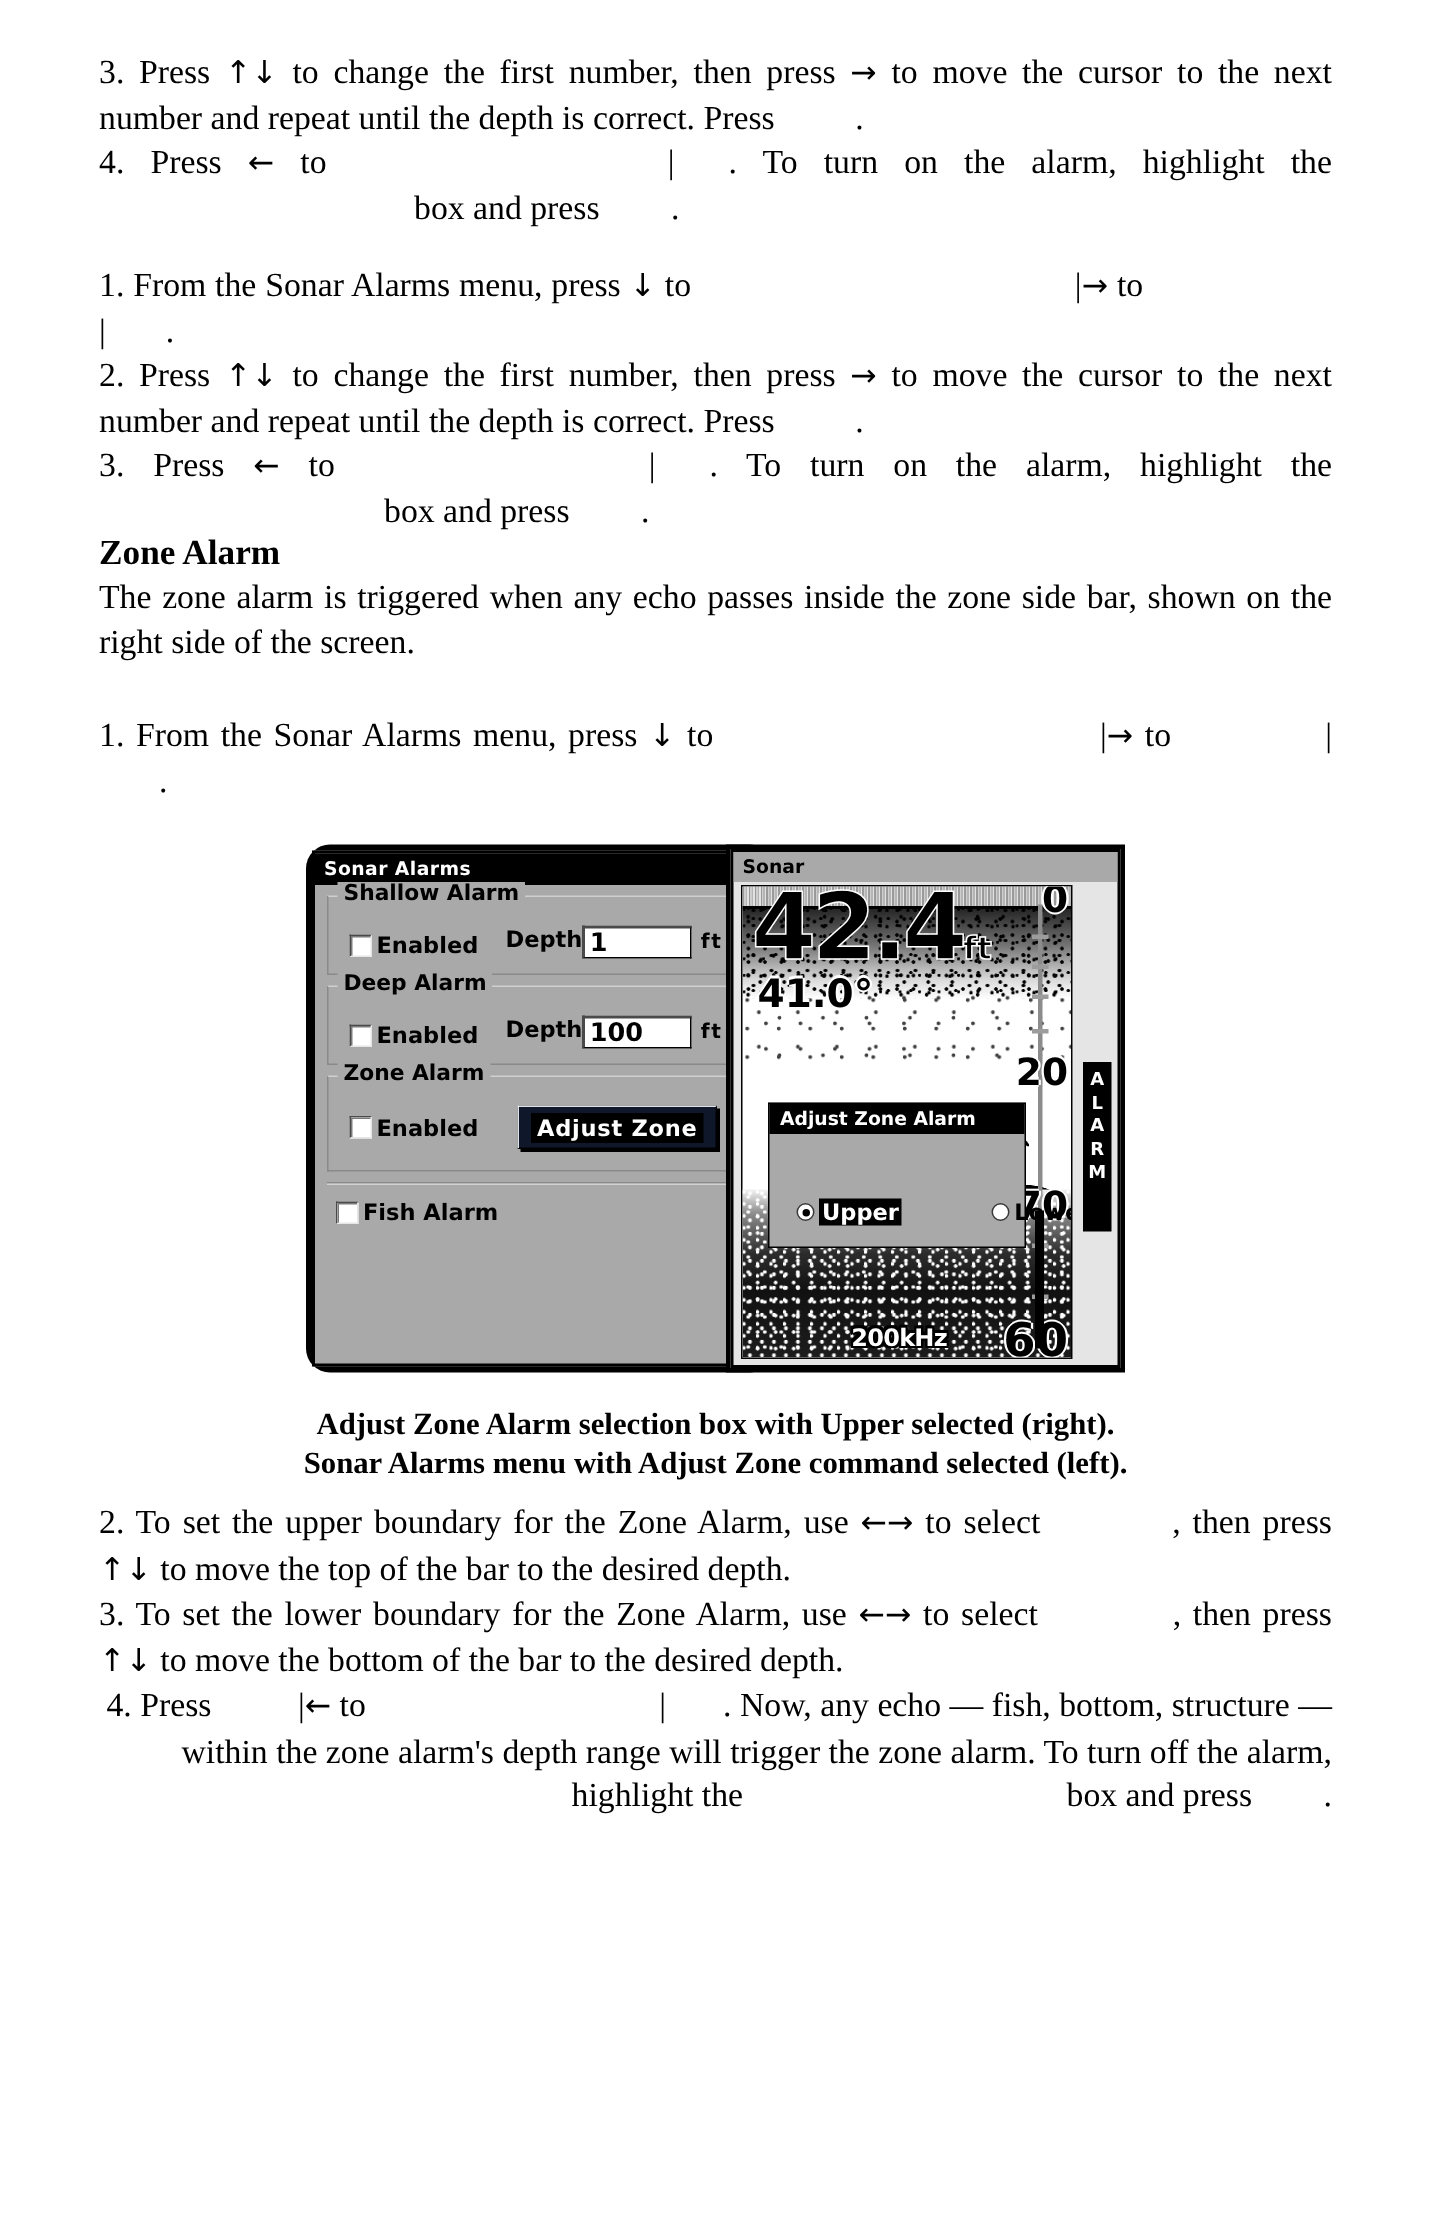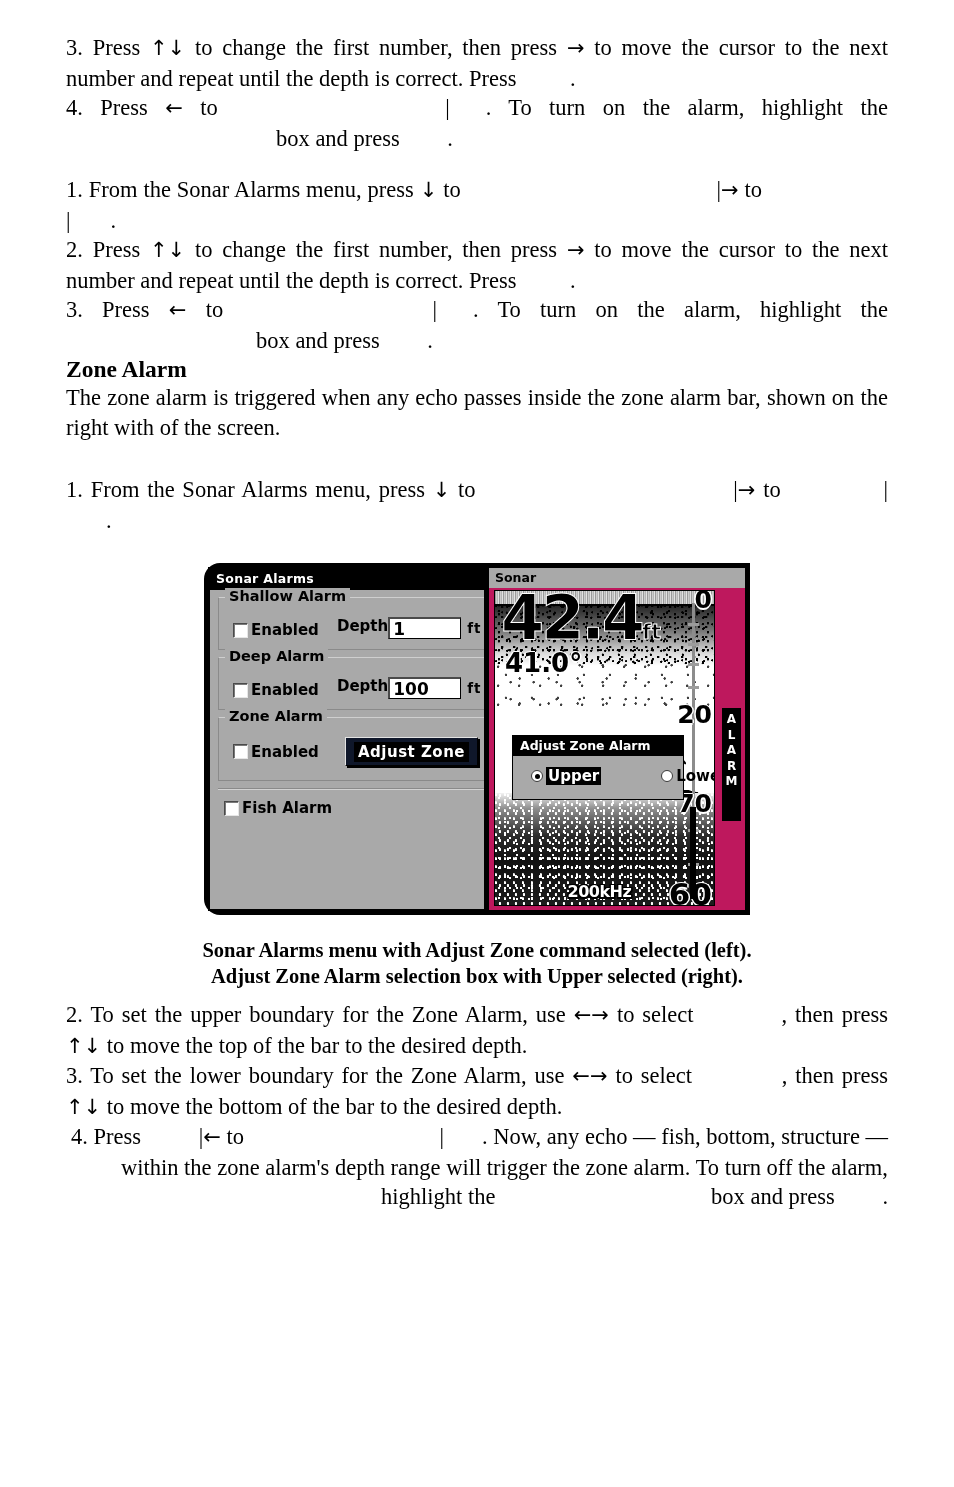--- a/index.html
+++ b/index.html
@@ -145,21 +145,21 @@
   .menu-div{
     margin:7px 8px 0 8px;
     border-top:1px solid #8a8a8a;
     border-bottom:1px solid #d2d2d2;
     height:0;
   }
 
   
   .sonar{
     width:100%;height:100%;
-    background:#be185d;
+    background:#e5e5e5;
     border:2px solid #000;
     box-sizing:border-box;
     position:relative;
     font-family:"DejaVu Sans","Liberation Sans",sans-serif;
     overflow:hidden;
   }
   .sonar-title{
     background:#a9a9a9;color:#000;
     font-weight:bold;font-size:12.5px;
     padding:2px 0 3px 6px;
@@ -302,20 +302,21 @@
     z-index:5;
   }
   .dlg-title{
     background:#000;color:#fff;
     font-size:12.5px;font-weight:bold;
     padding:2px 0 3px 7px;
   }
   .dlg-body{
     display:flex;align-items:flex-start;
     padding:11px 0 14px 0;
+    margin-top:32px;
   }
   .radio-wrap{ display:flex;align-items:center; }
   .radio{
     width:12px;height:12px;border-radius:50%;
     background:#fff;border:1.5px solid #3a3a3a;
     box-sizing:border-box;
     position:relative;flex:none;
   }
   .radio.sel::after{
     content:"";position:absolute;
@@ -349,21 +350,21 @@
   <div class="spacer-md"></div>
 
   <div id="steps-deep">
       <p class="body">1. From the Sonar Alarms menu, press <span class="arrow">↓</span> to <span class="gap" style="width: 250px;"></span>|<span class="arrow">→</span> to <span class="gap" style="width: 120px;"></span>|<span class="gap" style="width: 40px;"></span>.</p>
       <p class="body">2. Press <span class="arrow">↑</span><span class="arrow">↓</span> to change the first number, then press <span class="arrow">→</span> to move the cursor to the next number and repeat until the depth is correct. Press <span class="gap" style="width: 48px;"></span>.</p>
       <p class="body">3. Press <span class="arrow">←</span> to <span class="gap" style="width: 190px;"></span>|<span class="gap" style="width: 36px;"></span>. To turn on the alarm, highlight the <span class="gap" style="width: 190px;"></span>box and press <span class="gap" style="width: 42px;"></span>.</p>
     </div>
 
   <h2 class="hdg">Zone Alarm</h2>
 
-  <p class="body">The zone alarm is triggered when any echo passes inside the zone alarm bar, shown on the right with of the screen.</p>
+  <p class="body">The zone alarm is triggered when any echo passes inside the zone side bar, shown on the right side of the screen.</p>
 
   <div class="spacer-lg"></div>
 
   <div id="steps-zone-before">
       <p class="body">1. From the Sonar Alarms menu, press <span class="arrow">↓</span> to <span class="gap" style="width: 250px;"></span>|<span class="arrow">→</span> to <span class="gap" style="width: 95px;"></span>|<span class="gap" style="width: 40px;"></span>.</p>
     </div>
 
   <div class="figures">
 
     <div class="shot" id="shot-left">
@@ -503,22 +504,22 @@
             <div>R</div>
             <div>M</div>
           </div>
 
       </div>
     </div>
 
   </div>
 
   <div class="caption">
+    <div>Adjust Zone Alarm selection box with Upper selected (right).</div>
     <div>Sonar Alarms menu with Adjust Zone command selected (left).</div>
-    <div>Adjust Zone Alarm selection box with Upper selected (right).</div>
   </div>
 
   <div class="spacer-sm"></div>
 
   <div id="steps-zone-after">
       <p class="body">2. To set the upper boundary for the Zone Alarm, use <span class="arrow">←</span><span class="arrow">→</span> to select <span class="gap" style="width: 80px;"></span>, then press <span class="arrow">↑</span><span class="arrow">↓</span> to move the top of the bar to the desired depth.</p>
       <p class="body">3. To set the lower boundary for the Zone Alarm, use <span class="arrow">←</span><span class="arrow">→</span> to select <span class="gap" style="width: 82px;"></span>, then press <span class="arrow">↑</span><span class="arrow">↓</span> to move the bottom of the bar to the desired depth.</p>
       <p class="body last-left">4. Press <span class="gap" style="width: 52px;"></span>|<span class="arrow">←</span> to <span class="gap" style="width: 190px;"></span>|<span class="gap" style="width: 38px;"></span>. Now, any echo — fish, bottom, structure — within the zone alarm's depth range will trigger the zone alarm. To turn off the alarm, highlight the <span class="gap" style="width: 210px;"></span>box and press <span class="gap" style="width: 42px;"></span>.</p>
     </div>
 

